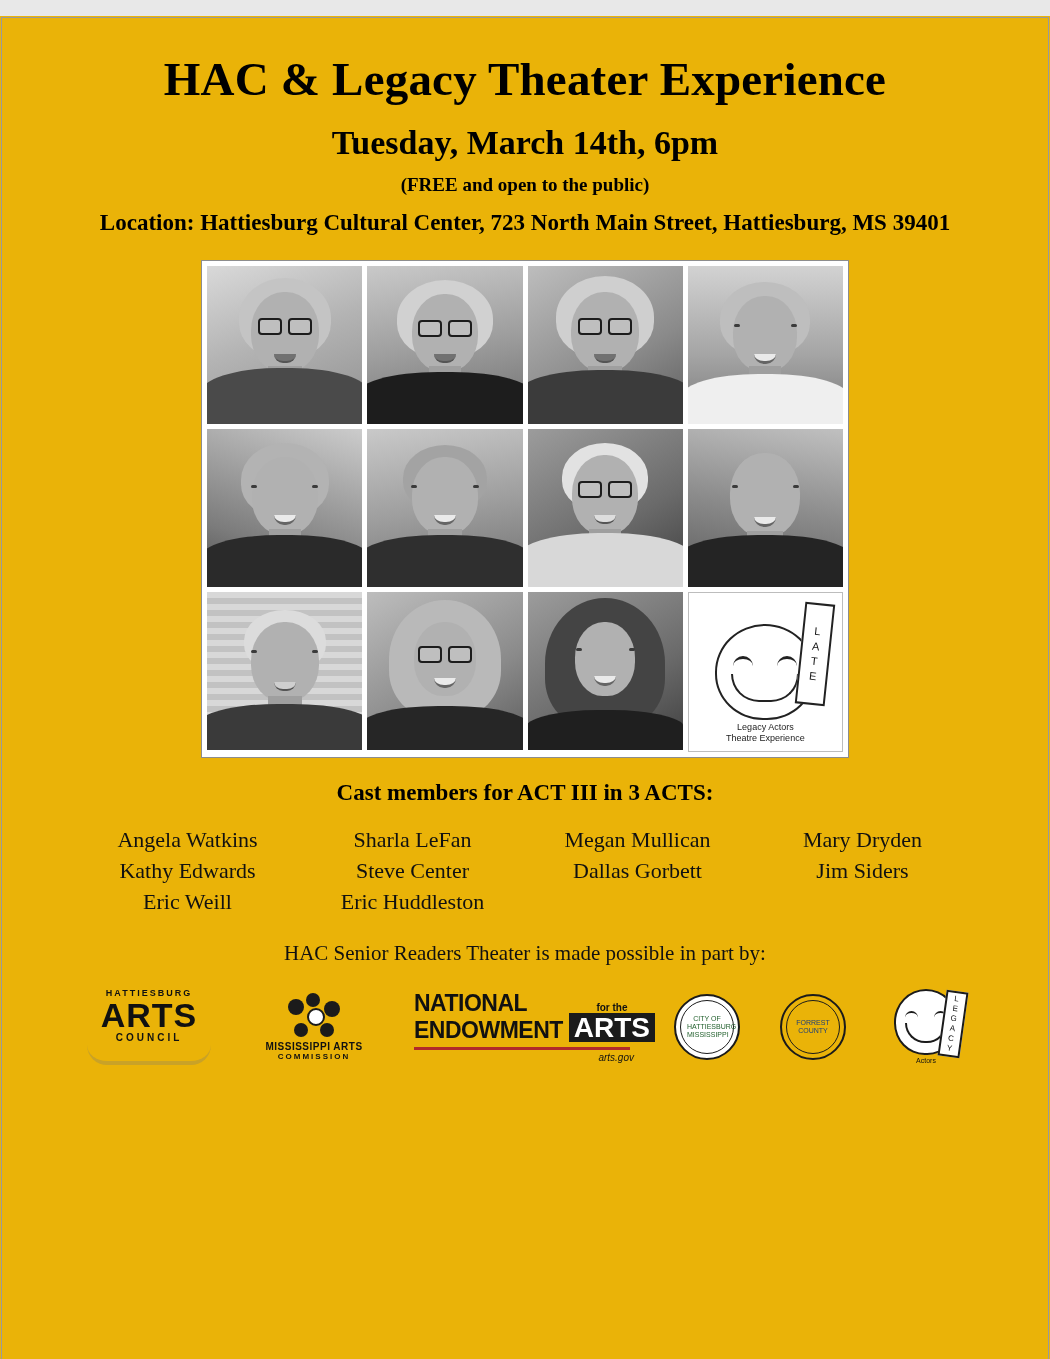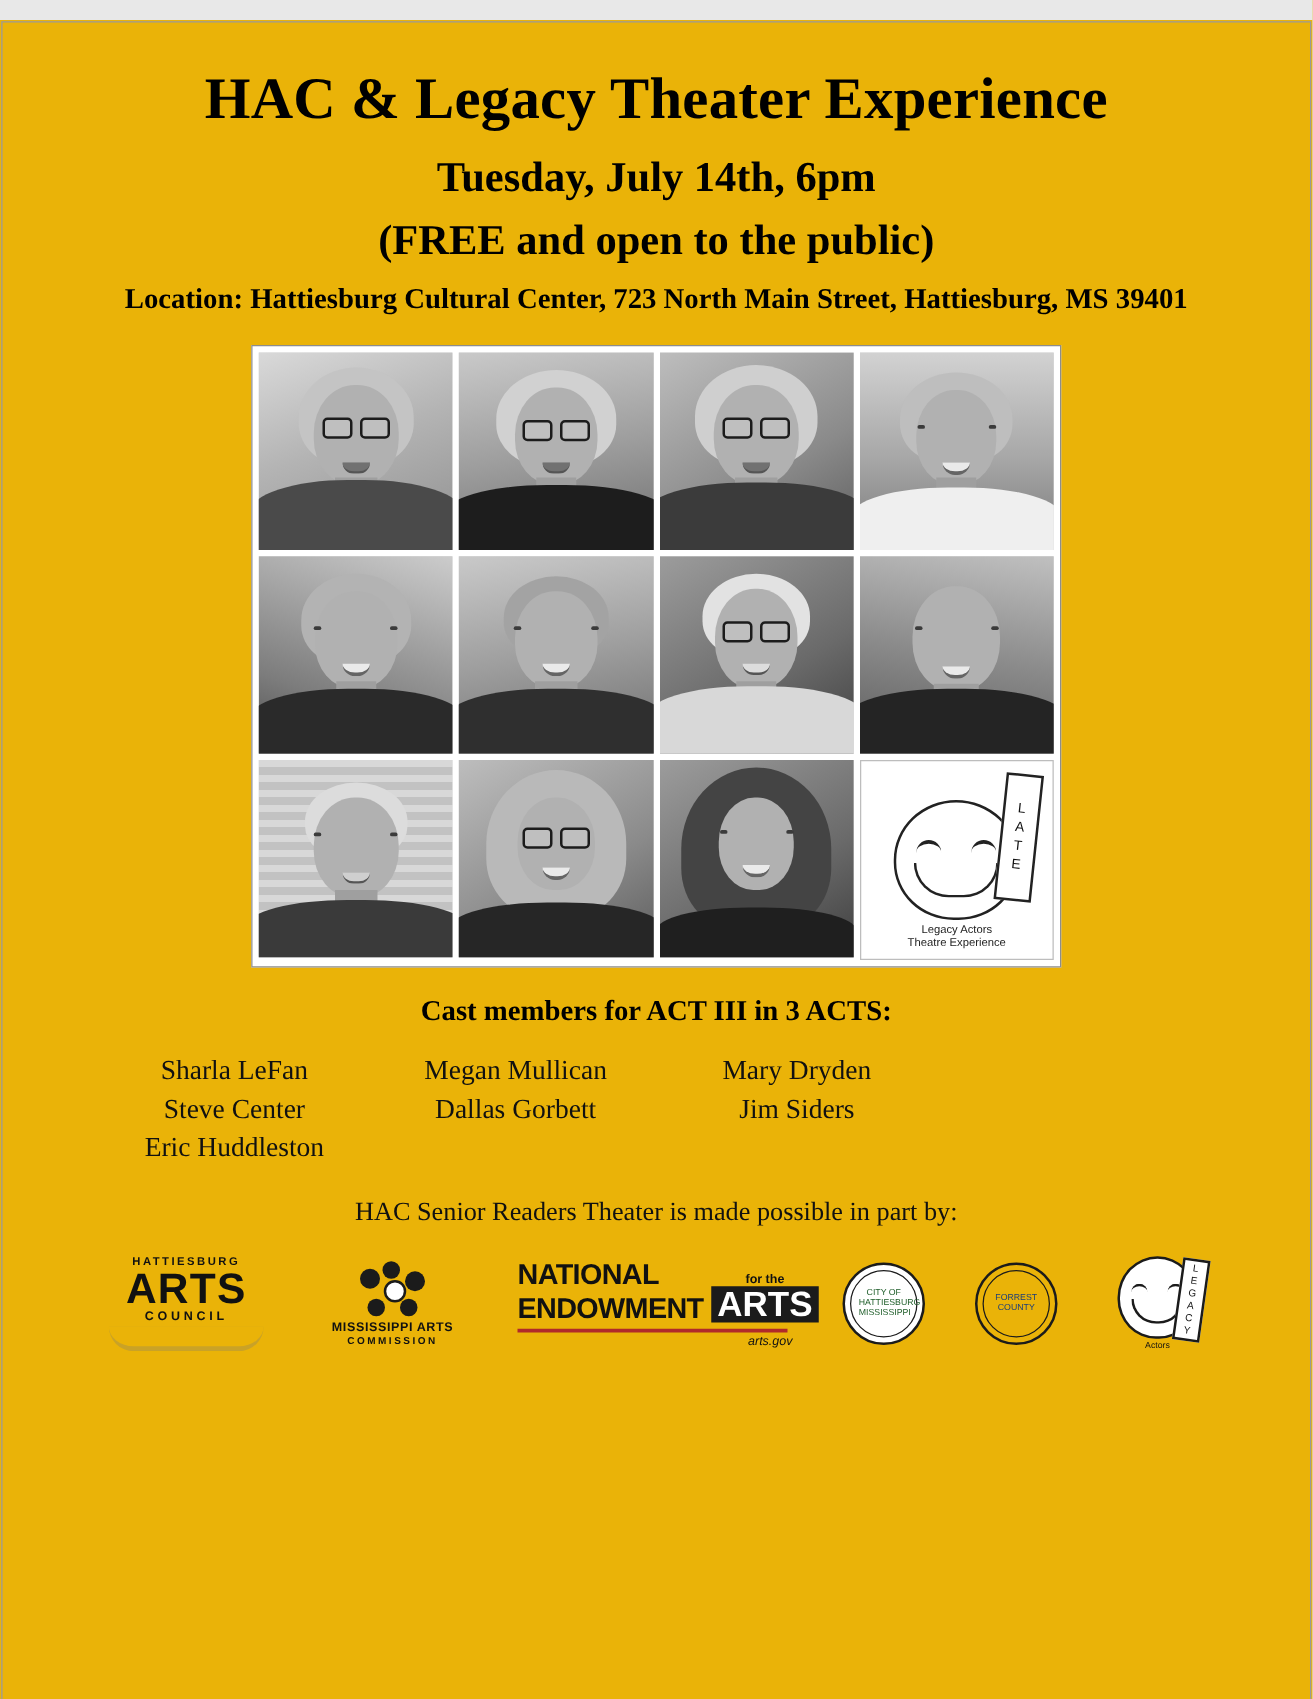--- a/index.html
+++ b/index.html
@@ -47,21 +47,21 @@
   }
   .title-3 {
     text-align: center;
     font-size: 34px;
     font-weight: bold;
     color: #000;
     margin-top: 18px;
   }
   .title-4 {
     text-align: center;
-    font-size: 34px;
+    font-size: 19px;
     font-weight: bold;
     color: #000;
     margin-top: 12px;
   }
   .title-5 {
     text-align: center;
     font-size: 23px;
     font-weight: bold;
     color: #000;
     margin-top: 14px;
@@ -365,21 +365,21 @@
   }
   .legacy-cap { font-size: 7px; margin-top: 2px; }
 </style>
 </head>
 <body>
 
 <div class="page">
   <div class="sheet">
 
     <div class="title-1">HAC &amp; Legacy Theater Experience</div>
-    <div class="title-3">Tuesday, July 14th, 6pm</div>
+    <div class="title-3">Tuesday, March 14th, 6pm</div>
     <div class="title-4">(FREE and open to the public)</div>
     <div class="title-5">Location: Hattiesburg Cultural Center, 723 North Main Street, Hattiesburg, MS 39401</div>
 
     <div class="grid-wrap">
       <div class="grid">
 
         <div class="cell">
           <div class="portrait bg-a">
             <div class="hair" style="top:12px;width:92px;height:80px;background:#c9c3bd;"></div>
             <div class="face" style="top:26px;width:68px;height:80px;"></div>
@@ -538,20 +538,25 @@
           </div>
         </div>
 
       </div>
     </div>
 
     <div class="cast-heading">Cast members for ACT III in 3 ACTS:</div>
 
     <div class="cast-cols">
       <div class="cast-col">
+        <div>Angela Watkins</div>
+        <div>Kathy Edwards</div>
+        <div>Eric Weill</div>
+      </div>
+      <div class="cast-col">
         <div>Sharla LeFan</div>
         <div>Steve Center</div>
         <div>Eric Huddleston</div>
       </div>
       <div class="cast-col">
         <div>Megan Mullican</div>
         <div>Dallas Gorbett</div>
       </div>
       <div class="cast-col">
         <div>Mary Dryden</div>

